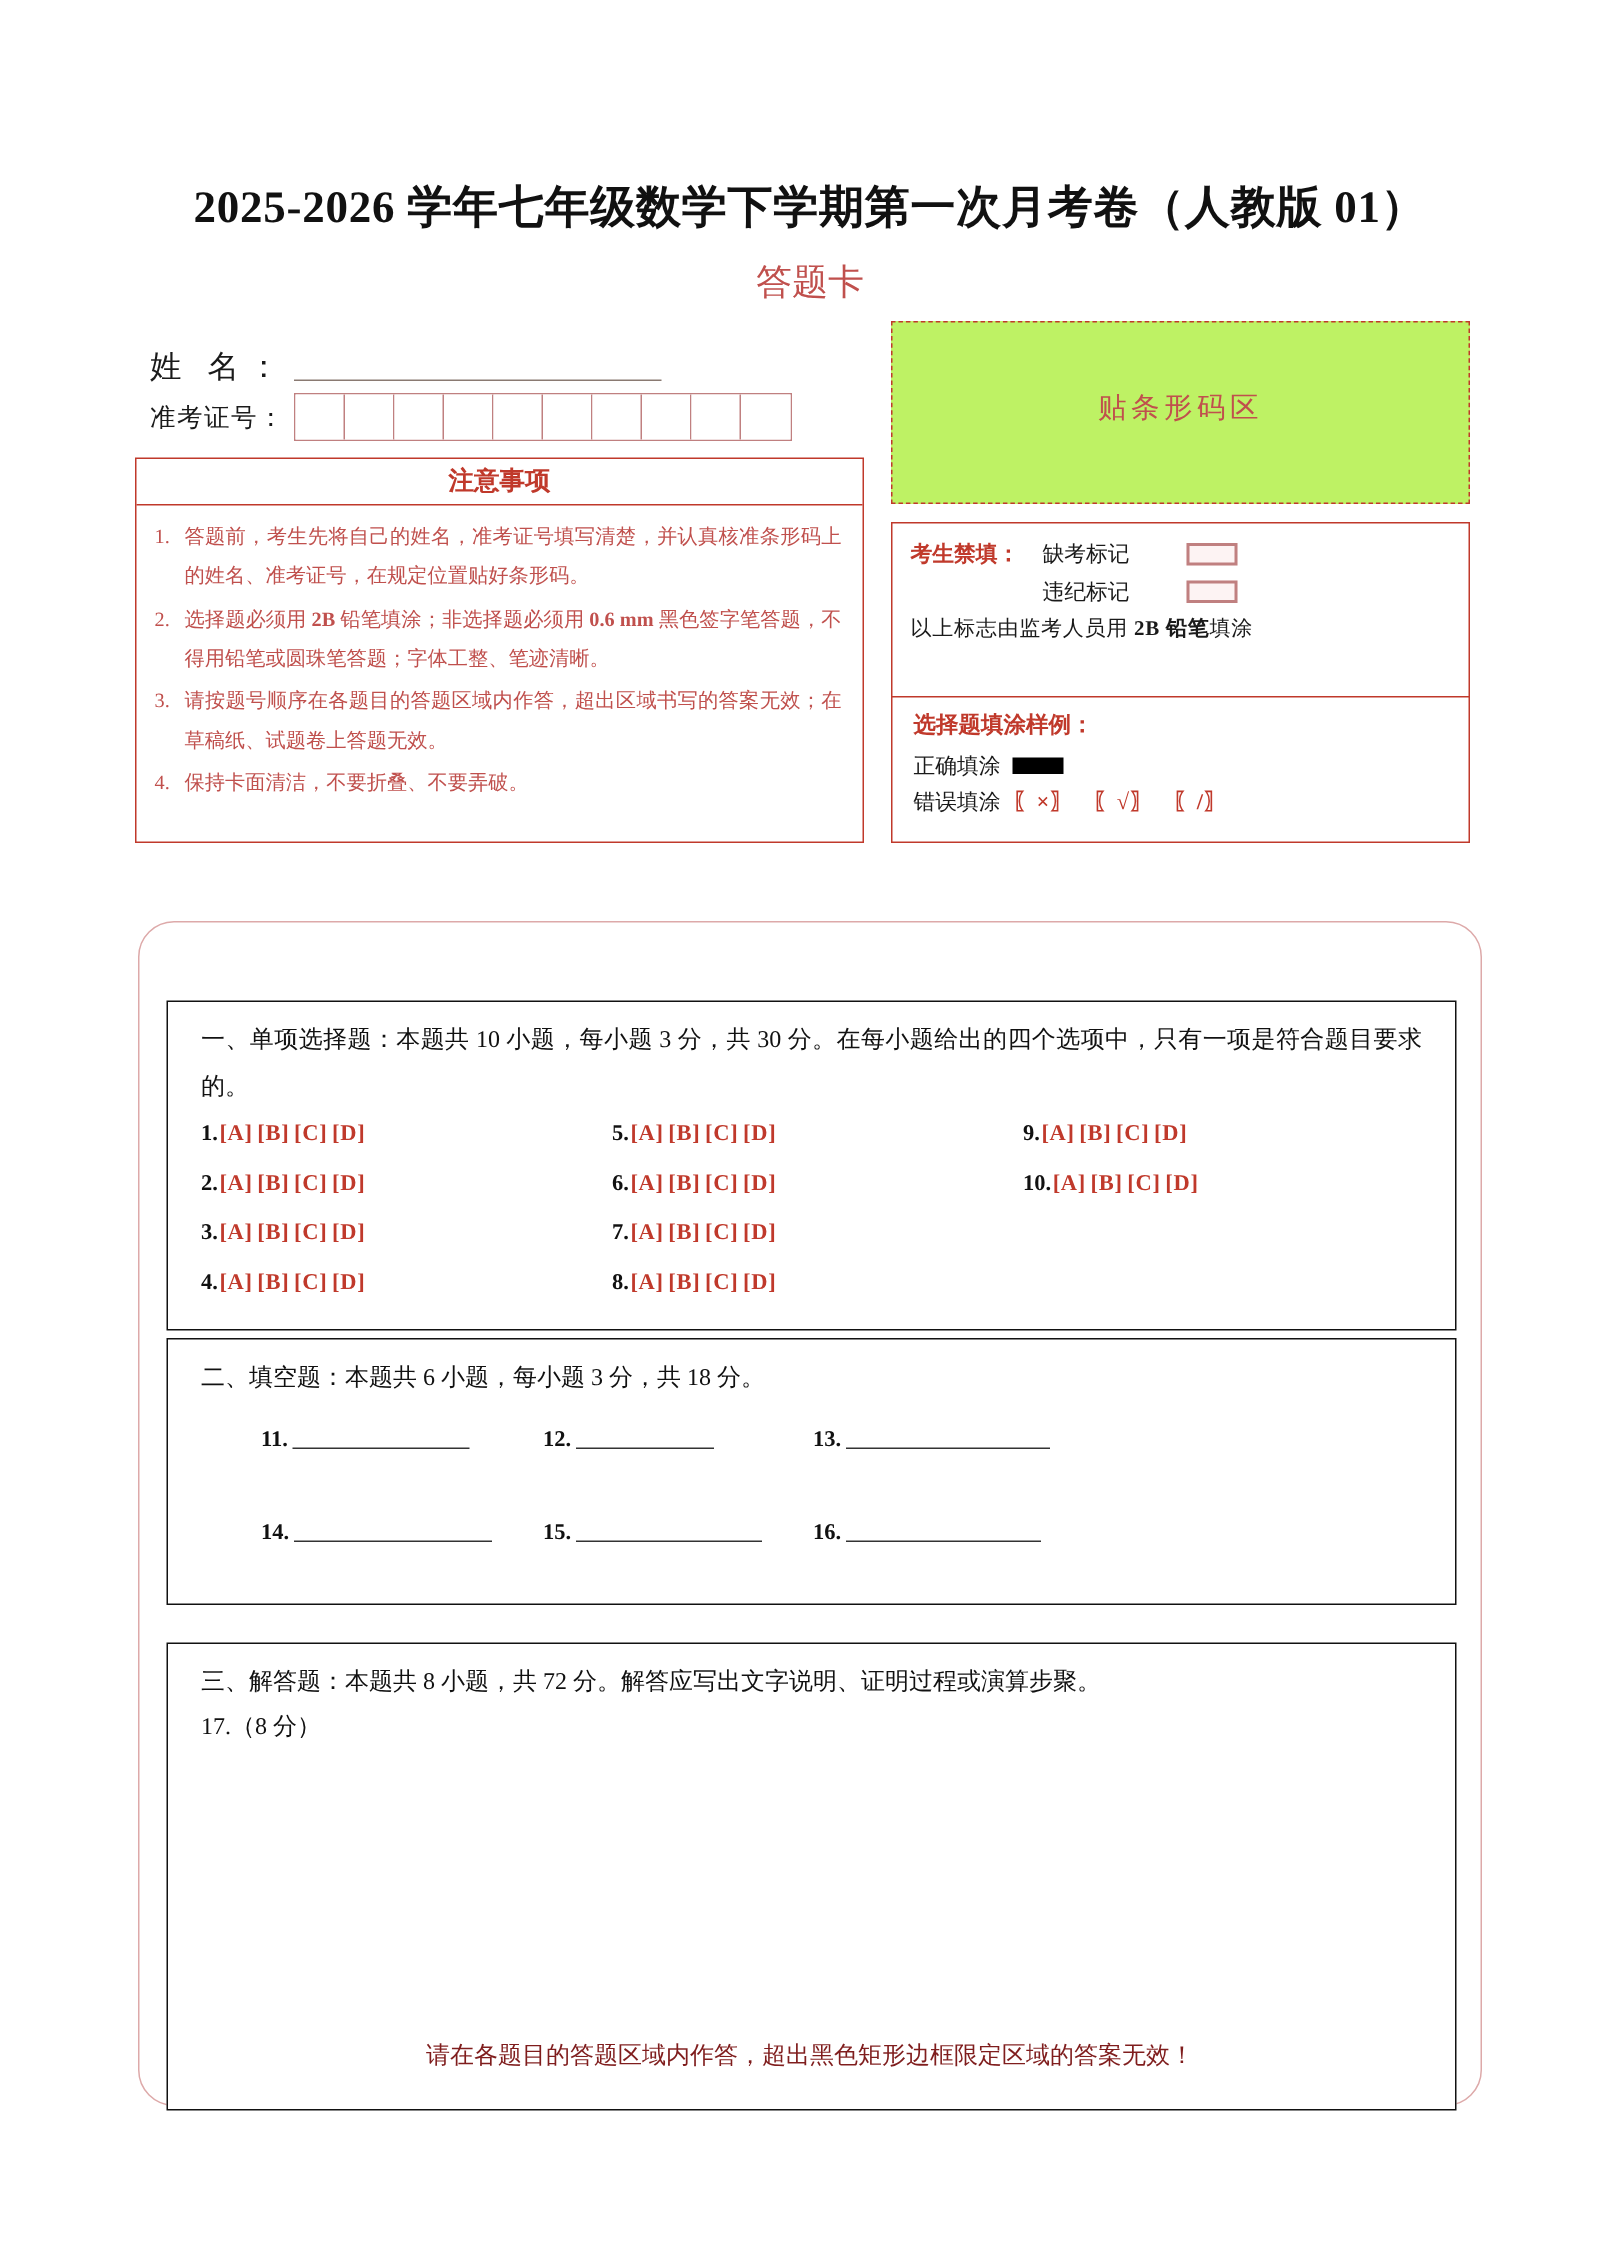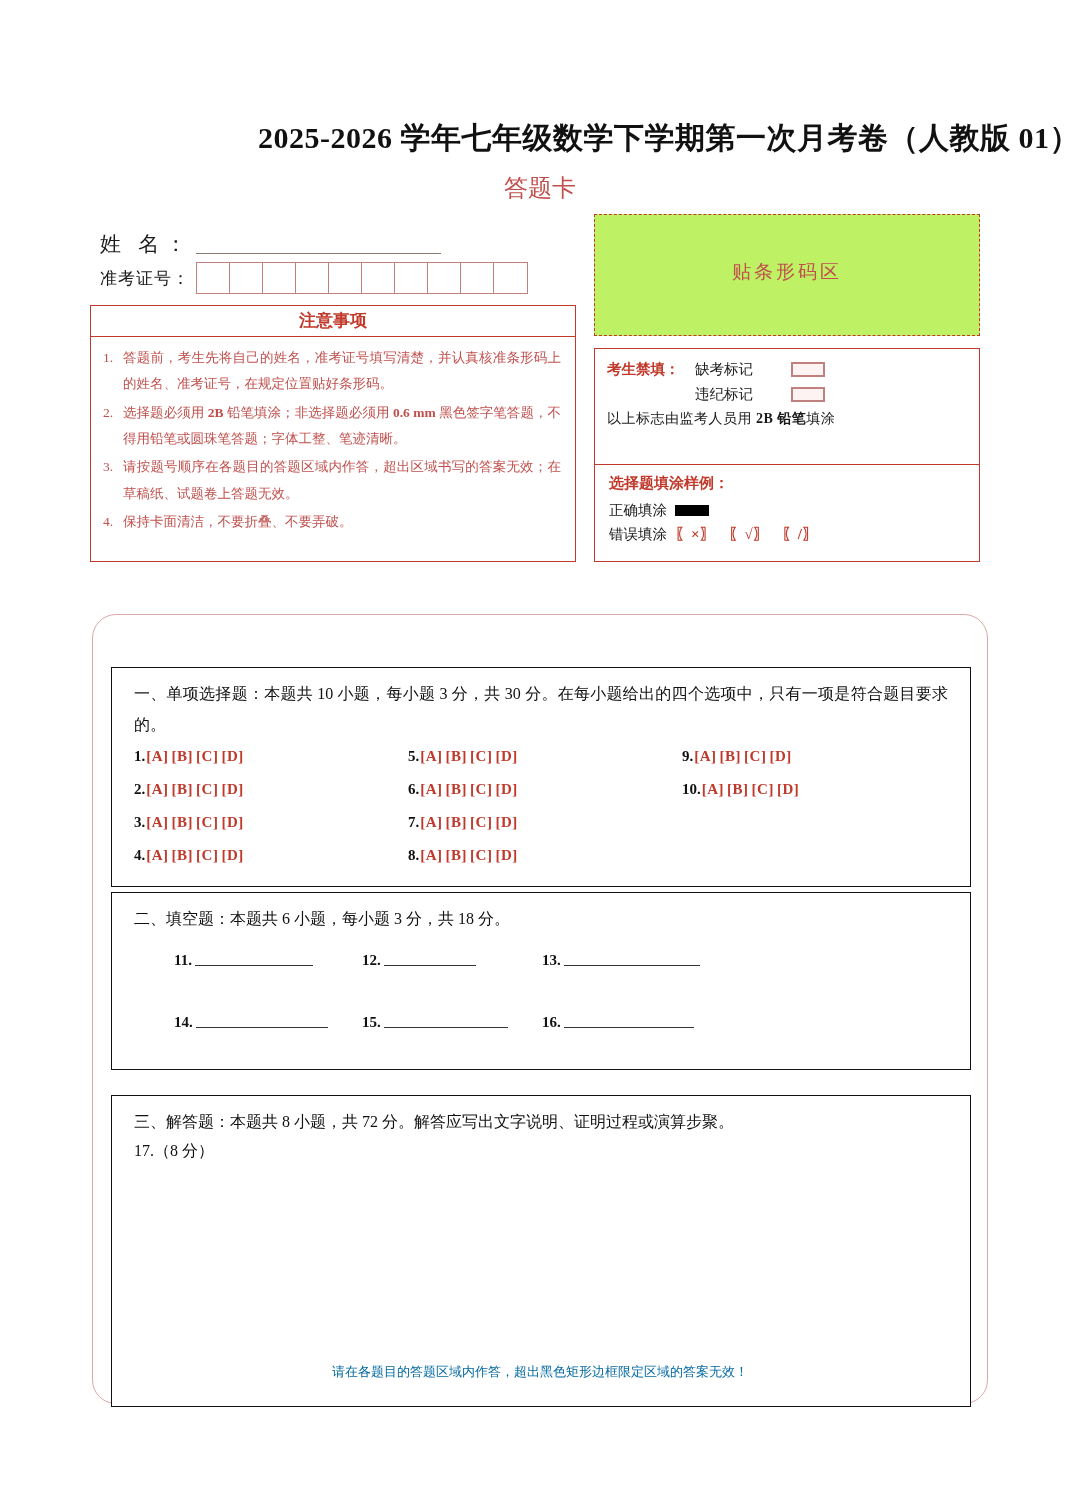--- a/index.html
+++ b/index.html
@@ -20,21 +20,21 @@
     left: 0; top: 0;
     width: 1080px;
     height: 1512px;
   }
 
   
   .doc-title {
     position: absolute;
     left: 0; top: 118px;
     width: 1080px;
-    text-align: right;
+    text-align: center;
     font-size: 30px;
     font-weight: bold;
     letter-spacing: 0.5px;
     color: #111111;
     font-family: "Liberation Serif", "DejaVu Serif", serif;
   }
   .doc-subtitle {
     position: absolute;
     left: 0; top: 172px;
     width: 1080px;
@@ -321,22 +321,22 @@
     color: #111;
     padding: 0 22px;
     margin-top: 4px;
   }
 
   .panel-foot {
     position: absolute;
     left: 0; bottom: 22px;
     width: 100%;
     text-align: center;
-    font-size: 13px;
-    color: #0369a1;
+    font-size: 16px;
+    color: #7f1d1d;
   }
 </style>
 </head>
 <body>
 
 <div class="page">
 
   <div class="doc-title">2025-2026 学年七年级数学下学期第一次月考卷（人教版 01）</div>
   <div class="doc-subtitle">答题卡</div>
 

